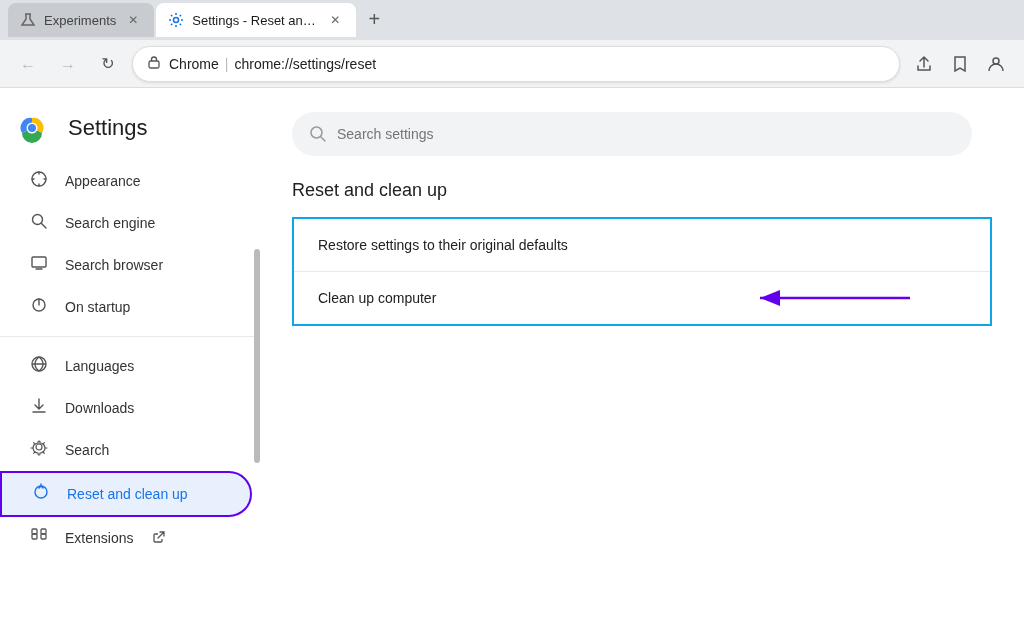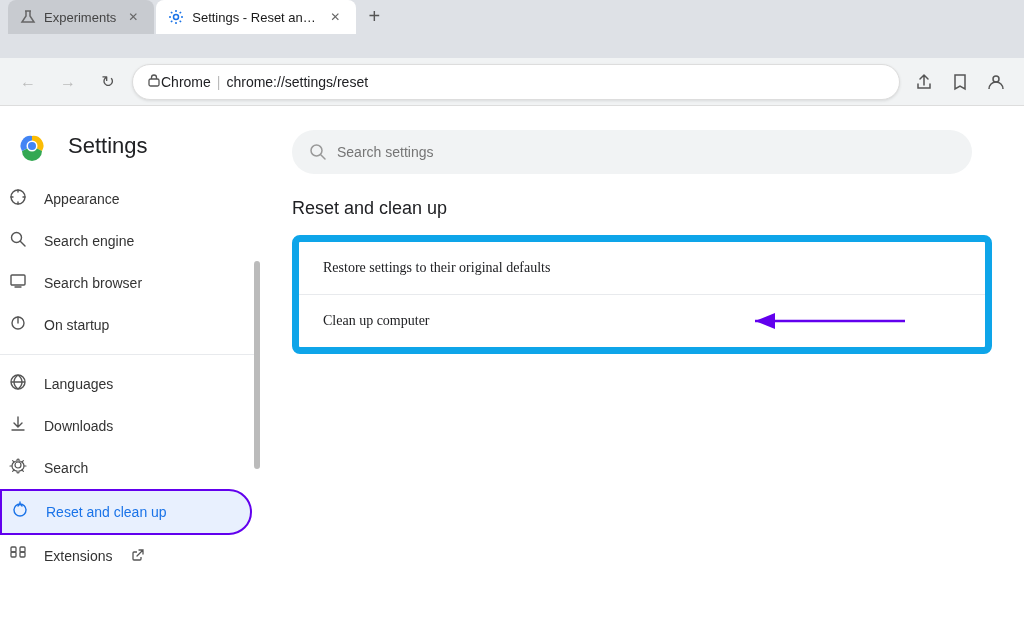--- a/index.html
+++ b/index.html
@@ -2,61 +2,61 @@
 <html><head>
   <meta charset="utf-8">
   <style>
     * { box-sizing: border-box; margin: 0; padding: 0; }
     body { font-family: 'Segoe UI', Arial, sans-serif; background: #f1f3f4; font-size: 14px; overflow: hidden; }
 
     
     .browser-frame { width: 1024px; height: 624px; display: flex; flex-direction: column; background: #dee1e6; }
 
     
-    .tab-bar { height: 58px; background: #dee1e6; display: flex; align-items: flex-start; padding: 0 8px; gap: 2px; }
+    .tab-bar { height: 40px; background: #dee1e6; display: flex; align-items: center; padding: 0 8px; gap: 2px; }
     .tab { height: 34px; display: flex; align-items: center; padding: 0 12px; border-radius: 8px 8px 0 0; font-size: 13px; gap: 8px; cursor: pointer; max-width: 200px; }
     .tab.inactive { background: #c8cbd0; color: #444; }
     .tab.active { background: #ffffff; color: #1a1a1a; }
     .tab-icon { width: 16px; height: 16px; flex-shrink: 0; }
     .tab-title { white-space: nowrap; overflow: hidden; text-overflow: ellipsis; flex: 1; }
     .tab-close { width: 18px; height: 18px; display: flex; align-items: center; justify-content: center; border-radius: 50%; color: #666; font-size: 12px; cursor: pointer; flex-shrink: 0; }
     .new-tab-btn { width: 32px; height: 32px; display: flex; align-items: center; justify-content: center; border-radius: 50%; color: #555; font-size: 20px; cursor: pointer; margin-bottom: 2px; }
 
     
     .toolbar { height: 48px; background: #f1f3f4; display: flex; align-items: center; padding: 0 12px; gap: 8px; border-bottom: 1px solid #ddd; }
     .nav-btn { width: 32px; height: 32px; display: flex; align-items: center; justify-content: center; border-radius: 50%; cursor: pointer; color: #555; font-size: 16px; }
     .nav-btn.disabled { color: #bbb; cursor: default; }
-    .address-bar { flex: 1; height: 36px; background: #fff; border-radius: 18px; display: flex; align-items: center; padding: 0 14px; border: 1px solid #ddd; box-shadow: 0 1px 3px rgba(0,0,0,0.1); }
+    .address-bar { flex: 1; height: 36px; background: #fff; border-radius: 18px; display: flex; align-items: center; padding: 0 14px; gap: 8px; border: 1px solid #ddd; box-shadow: 0 1px 3px rgba(0,0,0,0.1); }
     .lock-icon { color: #555; font-size: 14px; }
     .address-text { font-size: 14px; color: #202124; flex: 1; }
     .toolbar-right { display: flex; align-items: center; gap: 4px; }
 
     
     .content-area { flex: 1; display: flex; background: #fff; overflow: hidden; }
 
     
     .sidebar { width: 260px; background: #fff; overflow-y: auto; padding: 16px 0; flex-shrink: 0; position: relative; }
     .sidebar-header { display: flex; align-items: center; gap: 20px; padding: 8px 16px 16px; }
     .settings-title { font-size: 22px; color: #202124; font-weight: 400; }
-    .sidebar-item { display: flex; align-items: center; gap: 16px; padding: 10px 8px; cursor: pointer; color: #333; border-radius: 0 24px 24px 0; margin-right: 8px; }
+    .sidebar-item { display: flex; align-items: center; gap: 16px; padding: 10px 29px; cursor: pointer; color: #333; border-radius: 0 24px 24px 0; margin-right: 8px; }
     .sidebar-item.active { background: #e8f0fe; color: #1a73e8; font-weight: 500; border: 2px solid #6200ee; }
     .sidebar-item.active .sidebar-label { color: #1a73e8; }
     .sidebar-icon { width: 20px; text-align: center; font-size: 16px; color: #555; flex-shrink: 0; }
     .sidebar-item.active .sidebar-icon { color: #1a73e8; }
     .sidebar-label { font-size: 14px; }
     .sidebar-divider { height: 1px; background: #e8eaed; margin: 8px 0; }
     .scrollbar-track { position: absolute; right: 0; top: 0; bottom: 0; width: 6px; }
     .scrollbar-thumb { position: absolute; right: 0; top: 30%; height: 40%; width: 6px; background: #bbb; border-radius: 3px; }
 
     
     .main-panel { flex: 1; background: #fff; overflow-y: auto; padding: 24px 32px; }
     .search-bar { width: 100%; max-width: 680px; height: 44px; background: #f1f3f4; border-radius: 22px; display: flex; align-items: center; padding: 8px 16px; gap: 10px; margin-bottom: 24px; border: 1px solid transparent; }
     .search-bar input { border: none; background: transparent; outline: none; font-size: 14px; color: #202124; flex: 1; }
     .section-title { font-size: 18px; color: #202124; font-weight: 400; margin-bottom: 16px; }
-    .settings-card { border: 7px solid #0ea5e9; border-radius: 8px; overflow: hidden; font-family: Liberation Serif, serif; }
+    .settings-card { border: 2px solid #0ea5e9; border-radius: 0; overflow: hidden; }
     .settings-row { padding: 18px 24px; border-bottom: 1px solid #e8eaed; cursor: pointer; display: flex; align-items: center; justify-content: space-between; }
     .settings-row:last-child { border-bottom: none; }
     .settings-row-text { font-size: 14px; color: #202124; }
 
     
     .logo-svg { width: 32px; height: 32px; }
   </style>
 </head>
 <body>
 

